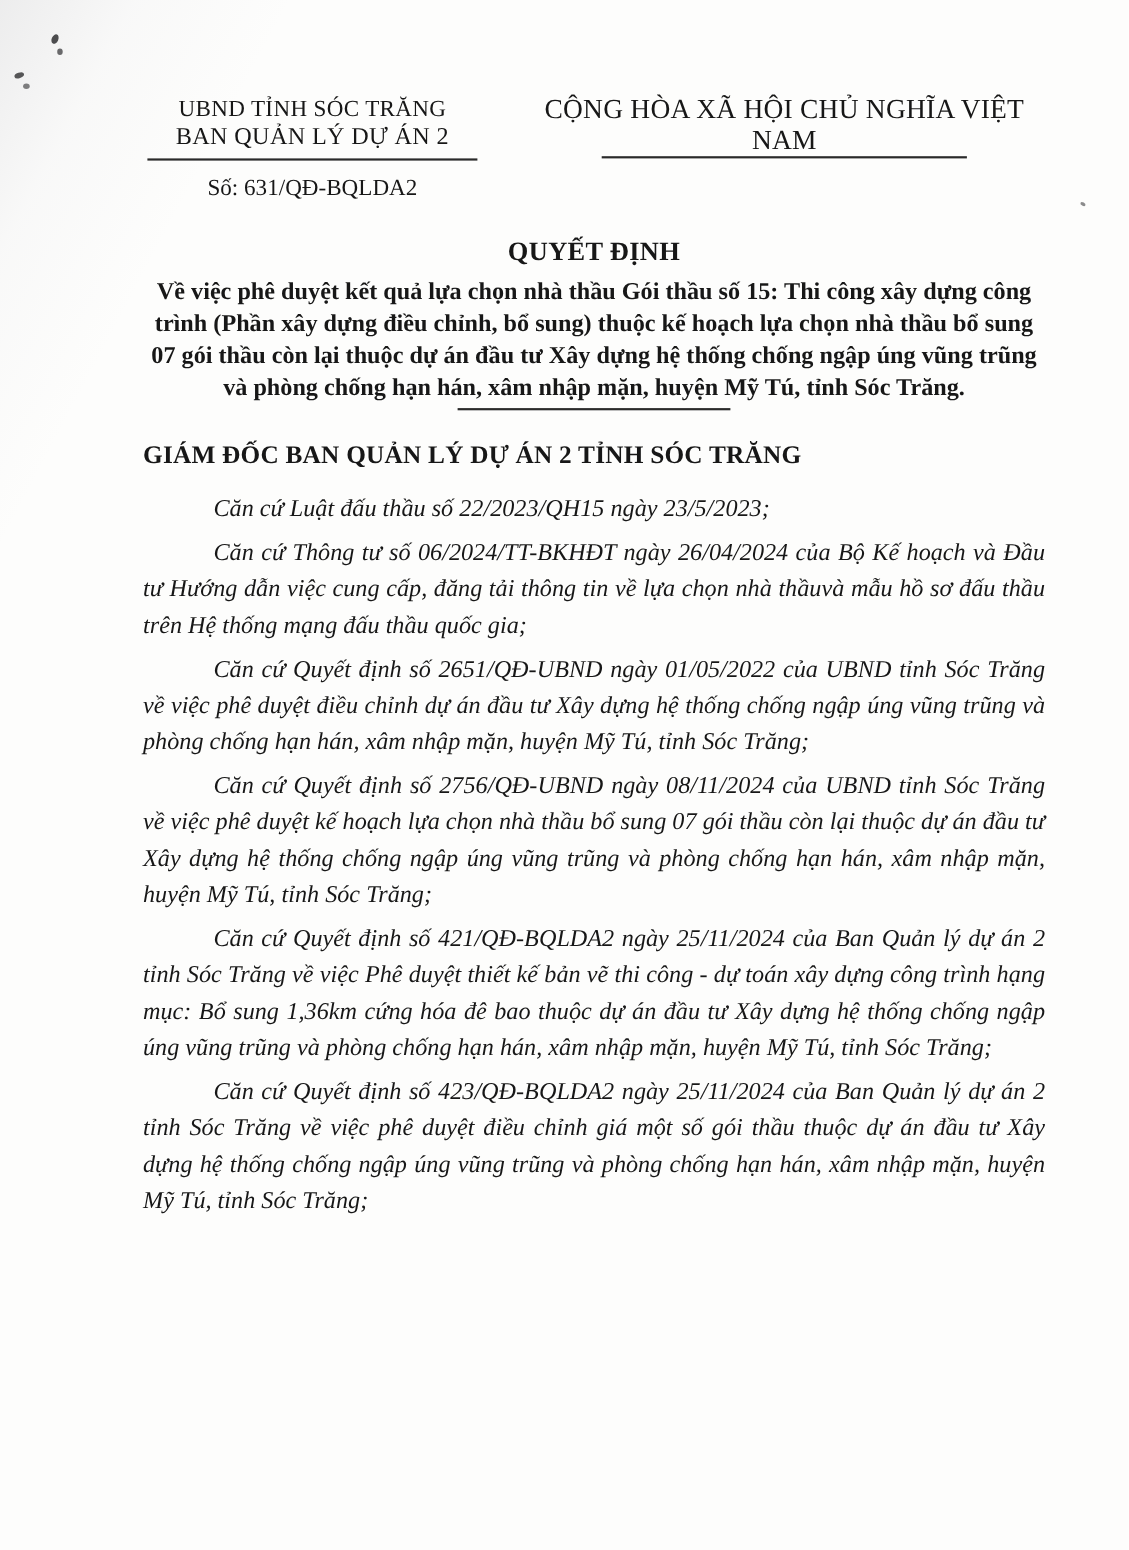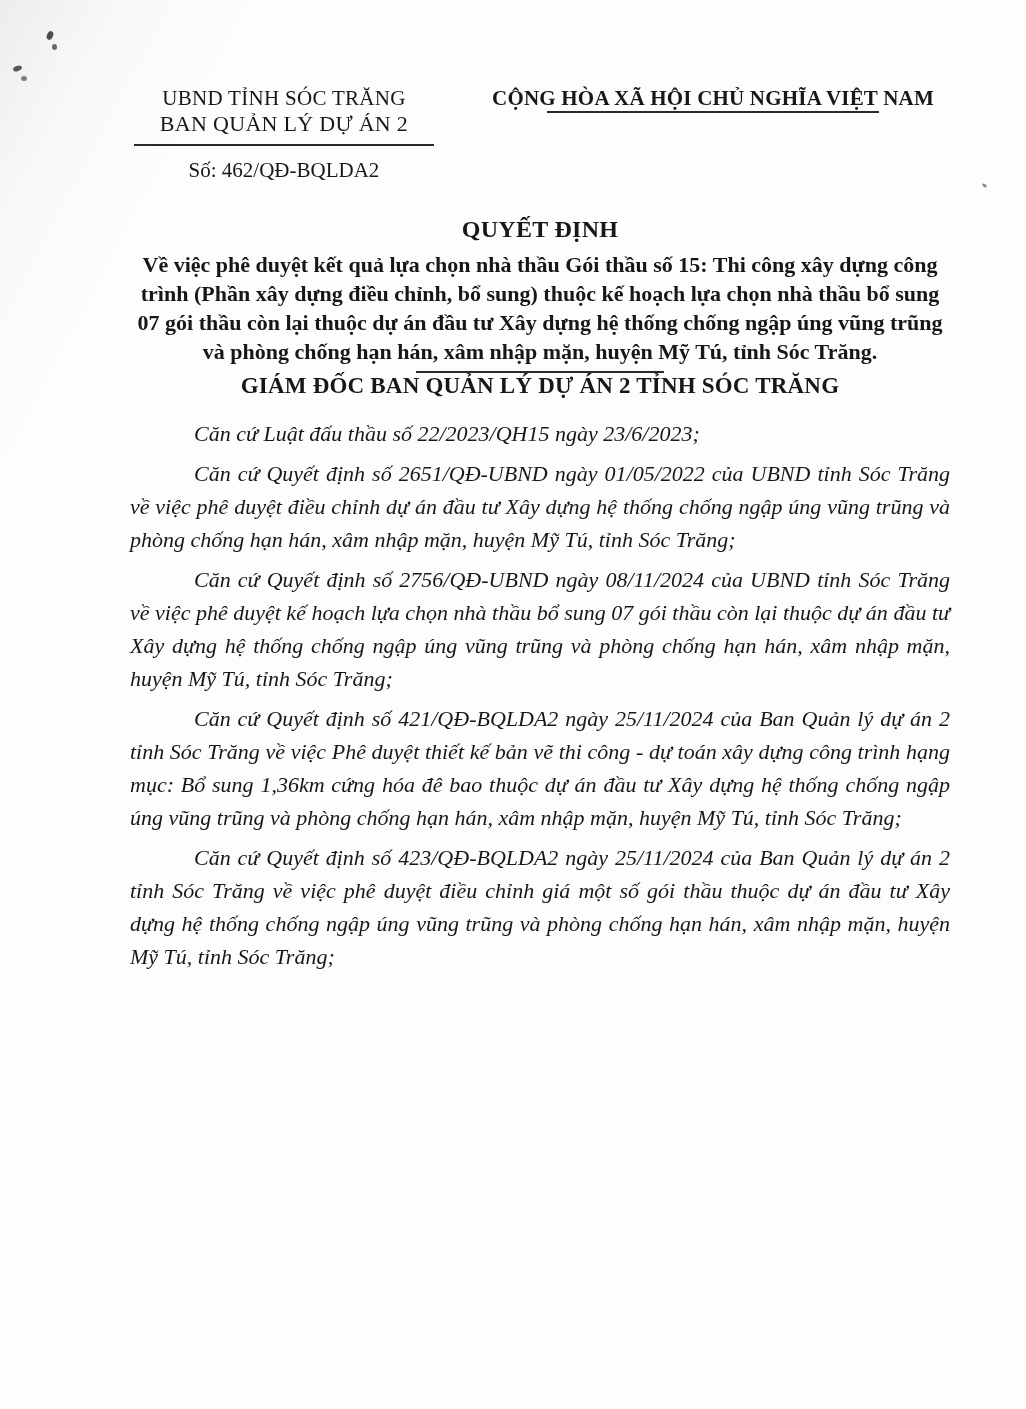--- a/index.html
+++ b/index.html
@@ -33,31 +33,31 @@
 
   .content { position: absolute; left: 130px; top: 86px; width: 820px; }
 
   .header { display: flex; justify-content: space-between; align-items: flex-start; }
   .h-left  { width: 336px; text-align: center; margin-left: -14px; }
   .h-right { width: 474px; text-align: center; }
   .h-left .l1 { font-size: 21px; letter-spacing: .3px; }
   .h-left .l2 { font-size: 22px; font-weight: normal; letter-spacing: .3px; padding-bottom: 7px; }
   .h-left .rule  { width: 300px; border-top: 2px solid #2a2a2a; margin: 0 auto 12px; }
   .h-left .num { font-size: 21px; }
-  .h-right .l1 { font-size: 21px; font-weight: bold; letter-spacing: .2px; }
+  .h-right .l1 { font-size: 25px; font-weight: normal; letter-spacing: .2px; }
   .h-right .l2 { font-size: 23px; font-weight: bold; margin-top: 5px; padding-bottom: 5px; }
   .h-right .rule { width: 332px; border-top: 2px solid #2a2a2a; margin: 0 auto 12px; }
   .h-right .date { font-size: 21px; font-style: italic; }
 
   .title-block { margin-top: 33px; text-align: center; }
   .title-h { font-size: 24px; font-weight: bold; letter-spacing: .3px; }
   .title-s { font-size: 22px; font-weight: bold; line-height: 29px; margin-top: 7px; }
   .title-rule { width: 248px; border-top: 2px solid #2a2a2a; margin: 5px auto 0; }
 
-  .authority { text-align: center; font-size: 23px; font-weight: bold; letter-spacing: .2px; }
+  .authority { margin-top: 28px; font-size: 23px; font-weight: bold; letter-spacing: .2px; }
 
   .recitals { margin-top: 18px; }
   .recitals p {
     margin: 0 0 7px 0;
     font-size: 22px;
     font-style: italic;
     line-height: 33px;
     text-align: justify;
     text-indent: 64px;
   }
@@ -73,38 +73,39 @@
   <div class="speck s4"></div>
   <div class="speck s5"></div>
 
   <div class="content">
 
     <div class="header">
       <div class="h-left">
         <div class="l1">UBND TỈNH SÓC TRĂNG</div>
         <div class="l2">BAN QUẢN LÝ DỰ ÁN 2</div>
         <div class="rule"></div>
-        <div class="num">Số: 462/QĐ-BQLDA2</div>
+        <div class="num">Số: 631/QĐ-BQLDA2</div>
       </div>
       <div class="h-right">
         <div class="l1">CỘNG HÒA XÃ HỘI CHỦ NGHĨA VIỆT NAM</div>
         <div class="rule"></div>
       </div>
     </div>
 
     <div class="title-block">
       <div class="title-h">QUYẾT ĐỊNH</div>
       <div class="title-s">Về việc phê duyệt kết quả lựa chọn nhà thầu Gói thầu số 15: Thi công xây dựng công trình (Phần xây dựng điều chỉnh, bổ sung) thuộc kế hoạch lựa chọn nhà thầu bổ sung 07 gói thầu còn lại thuộc dự án đầu tư Xây dựng hệ thống chống ngập úng vũng trũng và phòng chống hạn hán, xâm nhập mặn, huyện Mỹ Tú, tỉnh Sóc Trăng.</div>
       <div class="title-rule"></div>
     </div>
 
     <div class="authority">GIÁM ĐỐC BAN QUẢN LÝ DỰ ÁN 2 TỈNH SÓC TRĂNG</div>
 
     <div class="recitals">
-      <p>Căn cứ Luật đấu thầu số 22/2023/QH15 ngày 23/6/2023;</p>
+      <p>Căn cứ Luật đấu thầu số 22/2023/QH15 ngày 23/5/2023;</p>
+      <p>Căn cứ Thông tư số 06/2024/TT-BKHĐT ngày 26/04/2024 của Bộ Kế hoạch và Đầu tư Hướng dẫn việc cung cấp, đăng tải thông tin về lựa chọn nhà thầuvà mẫu hồ sơ đấu thầu trên Hệ thống mạng đấu thầu quốc gia;</p>
       <p>Căn cứ Quyết định số 2651/QĐ-UBND ngày 01/05/2022 của UBND tỉnh Sóc Trăng về việc phê duyệt điều chỉnh dự án đầu tư Xây dựng hệ thống chống ngập úng vũng trũng và phòng chống hạn hán, xâm nhập mặn, huyện Mỹ Tú, tỉnh Sóc Trăng;</p>
       <p>Căn cứ Quyết định số 2756/QĐ-UBND ngày 08/11/2024 của UBND tỉnh Sóc Trăng về việc phê duyệt kế hoạch lựa chọn nhà thầu bổ sung 07 gói thầu còn lại thuộc dự án đầu tư Xây dựng hệ thống chống ngập úng vũng trũng và phòng chống hạn hán, xâm nhập mặn, huyện Mỹ Tú, tỉnh Sóc Trăng;</p>
       <p>Căn cứ Quyết định số 421/QĐ-BQLDA2 ngày 25/11/2024 của Ban Quản lý dự án 2 tỉnh Sóc Trăng về việc Phê duyệt thiết kế bản vẽ thi công - dự toán xây dựng công trình hạng mục: Bổ sung 1,36km cứng hóa đê bao thuộc dự án đầu tư Xây dựng hệ thống chống ngập úng vũng trũng và phòng chống hạn hán, xâm nhập mặn, huyện Mỹ Tú, tỉnh Sóc Trăng;</p>
       <p>Căn cứ Quyết định số 423/QĐ-BQLDA2 ngày 25/11/2024 của Ban Quản lý dự án 2 tỉnh Sóc Trăng về việc phê duyệt điều chỉnh giá một số gói thầu thuộc dự án đầu tư Xây dựng hệ thống chống ngập úng vũng trũng và phòng chống hạn hán, xâm nhập mặn, huyện Mỹ Tú, tỉnh Sóc Trăng;</p>
     </div>
 
   </div>
 </div>
 
 </body></html>

